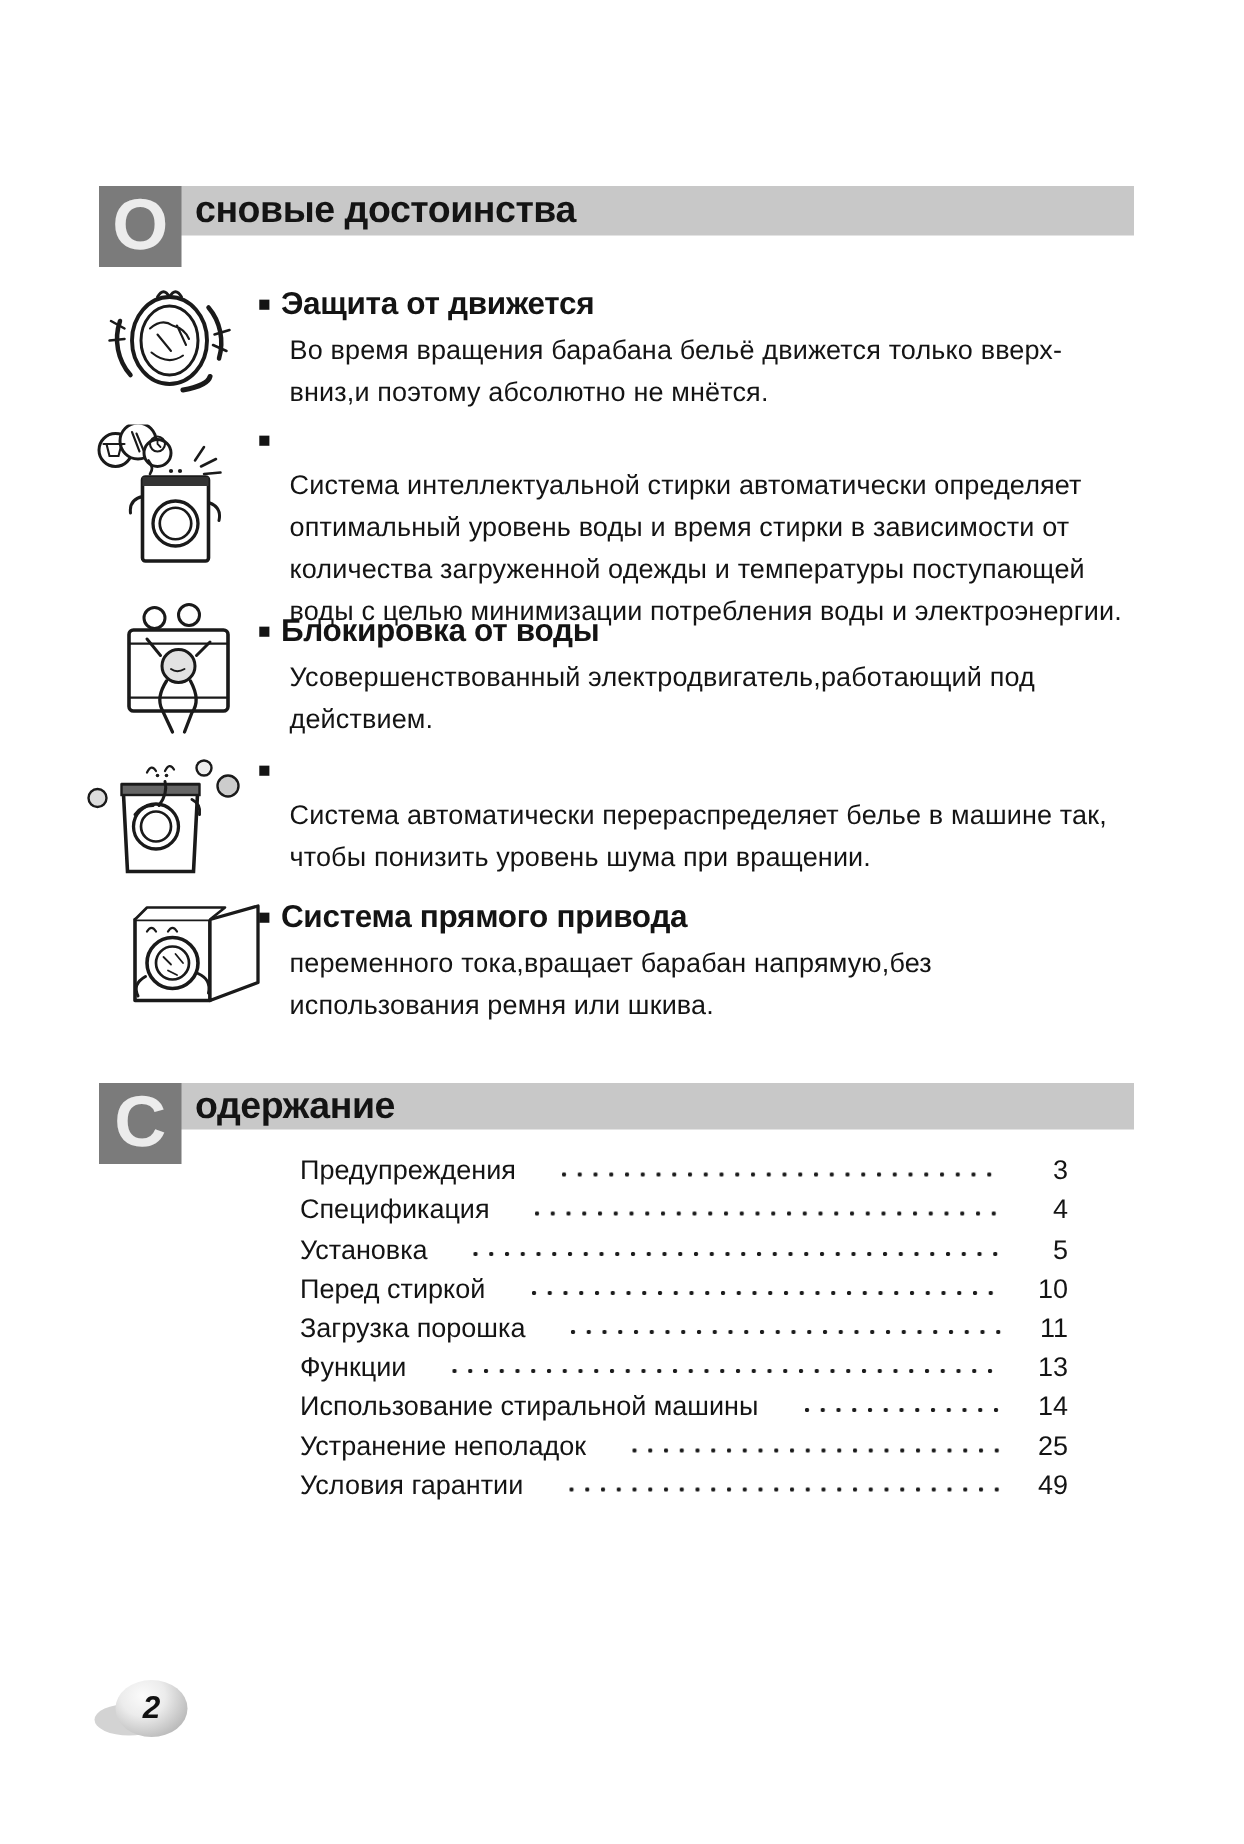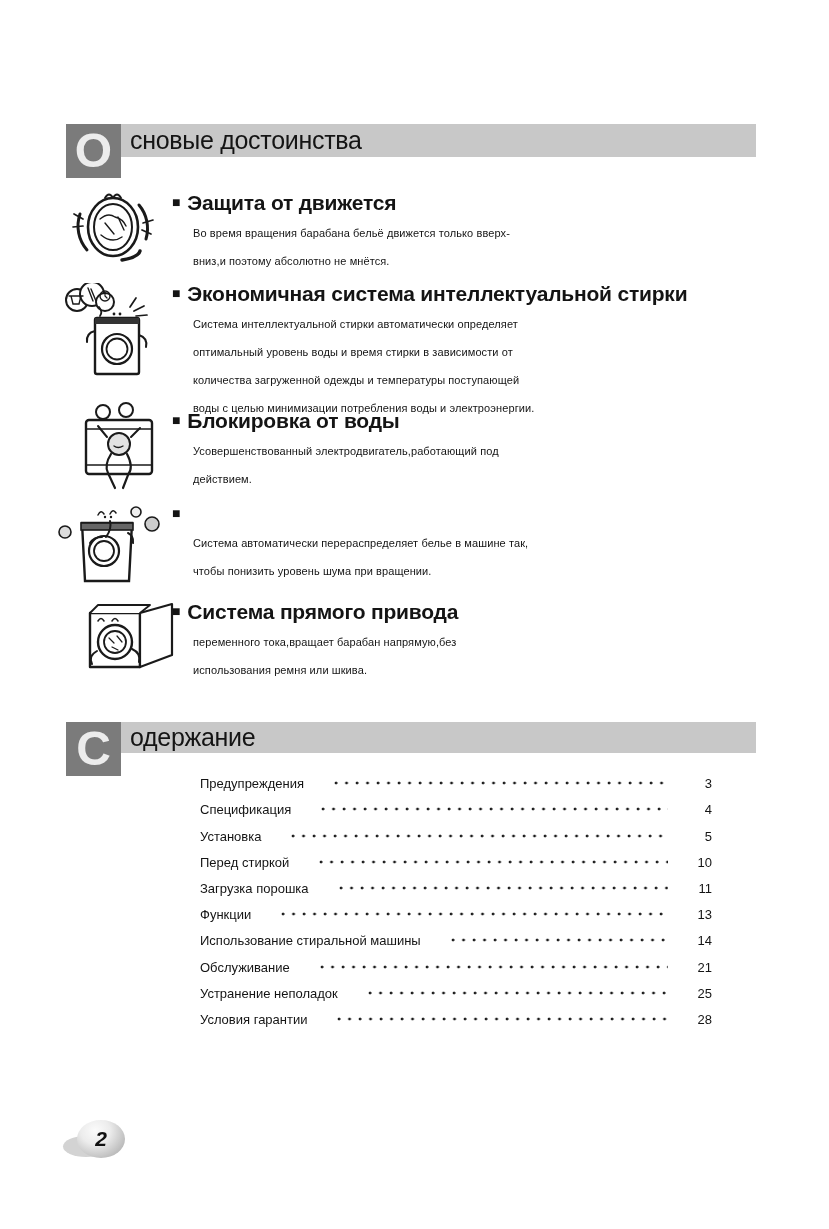--- a/index.html
+++ b/index.html
@@ -11,44 +11,44 @@
   
   .band { position:absolute; left:66px; width:690px; }
   .band-bar { position:absolute; left:0; top:0; width:690px; background:#c8c8c8; }
   #band1 .band-bar { height:33px; }
   #band2 .band-bar { height:31px; }
   .band-square {
     position:absolute; left:0; top:0; width:55px; height:54px; background:#7b7b7b;
     color:#ececec; font-weight:bold; font-size:48px; text-align:center; line-height:54px;
   }
   .band-title {
-    position:absolute; left:64px; top:0; font-weight:normal; font-size:25px; letter-spacing:-0.3px;
+    position:absolute; left:64px; top:0; font-weight:bold; font-size:25px; letter-spacing:-0.3px;
   }
   #band1 .band-title { height:33px; line-height:33px; }
   #band2 .band-title { height:31px; line-height:31px; }
   #band1 { top:124px; }
   #band2 { top:722px; }
 
   
   .feature { position:absolute; left:0; width:829px; }
   #f1 { top:190px; } #f2 { top:281px; } #f3 { top:408px; } #f4 { top:501px; } #f5 { top:599px; }
   .feature-icon { position:absolute; }
   #f1 .feature-icon { left:64px; top:-4px; width:98px; height:82px; }
   #f2 .feature-icon { left:62px; top:2px;  width:100px; height:100px; }
   #f3 .feature-icon { left:76px; top:-6px; width:94px; height:102px; }
   #f4 .feature-icon { left:54px; top:-2px; width:110px; height:86px; }
   #f5 .feature-icon { left:76px; top:-4px; width:110px; height:78px; }
   .feature-text { position:absolute; left:172px; width:600px; }
   .feature-title { margin:0; display:flex; gap:7px; font-size:21px; font-weight:bold; line-height:26px; letter-spacing:-0.2px; }
   .bullet { font-size:14px; line-height:25px; }
-  .feature-body { margin:3px 0 0 21px; font-size:11px; line-height:28px; white-space:pre-line; letter-spacing:0.1px; }
+  .feature-body { margin:3px 0 0 21px; font-size:18px; line-height:28px; white-space:pre-line; letter-spacing:0.1px; }
 
   
   #toc { position:absolute; left:200px; top:765px; width:512px; }
-  .toc-row { display:flex; align-items:flex-end; height:26.2px; font-size:13px;gap:20px; }
+  .toc-row { display:flex; align-items:flex-end; height:26.2px; font-size:18px;gap:20px; }
   .toc-label { white-space:nowrap; }
   .toc-leader {
     flex:1; height:8px; margin:0 2px 4px 10px;
     background-image:radial-gradient(circle at 2px 4px, #1c1c1c 1.2px, transparent 1.7px);
     background-size:10.5px 8px; background-repeat:repeat-x;
   }
   .toc-page { min-width:22px; text-align:right; white-space:nowrap; }
 
   
   #page-oval-shadow {
@@ -113,21 +113,20 @@
       <path d="M26 5 l5 13 M29 6 l5 12" stroke-width="1.4"></path>
       <circle cx="43" cy="13" r="5" stroke-width="1.4"></circle>
       <path d="M43 10 v3 l2 2" stroke-width="1.2"></path>
       <path d="M68 24 l6 -9 M72 28 l10 -5 M74 33 l11 -1" stroke-width="1.7"></path>
       <path d="M33 48 q-9 2 -8 11 M77 52 q9 3 7 12" stroke-width="2"></path>
     </svg>
   </div>
   <div class="feature-text">
     <h3 class="feature-title">
         <span class="bullet">■</span>
-        <span>Экономичная система интеллектуальной стирки</span>
       </h3>
     <p class="feature-body">Система интеллектуальной стирки автоматически определяет
 оптимальный уровень воды и время стирки в зависимости от
 количества загруженной одежды и температуры поступающей
 воды с целью минимизации потребления воды и электроэнергии.</p>
   </div>
 </section>
 
 <section class="feature" id="f3">
   <div class="feature-icon">
@@ -238,32 +237,27 @@
       <span class="toc-label">Функции</span>
       <span class="toc-leader"></span>
       <span class="toc-page">13</span>
     </div>
   <div class="toc-row">
       <span class="toc-label">Использование стиральной машины</span>
       <span class="toc-leader"></span>
       <span class="toc-page">14</span>
     </div>
   <div class="toc-row">
-      <span class="toc-label">Обслуживание</span>
-      <span class="toc-leader"></span>
-      <span class="toc-page">21</span>
-    </div>
-  <div class="toc-row">
       <span class="toc-label">Устранение неполадок</span>
       <span class="toc-leader"></span>
       <span class="toc-page">25</span>
     </div>
   <div class="toc-row">
       <span class="toc-label">Условия гарантии</span>
       <span class="toc-leader"></span>
-      <span class="toc-page">28</span>
+      <span class="toc-page">49</span>
     </div>
 </div>
 
 <div id="page-oval-shadow"></div>
 <div id="page-oval">
   <span>2</span>
 </div>
 
 </body></html>

